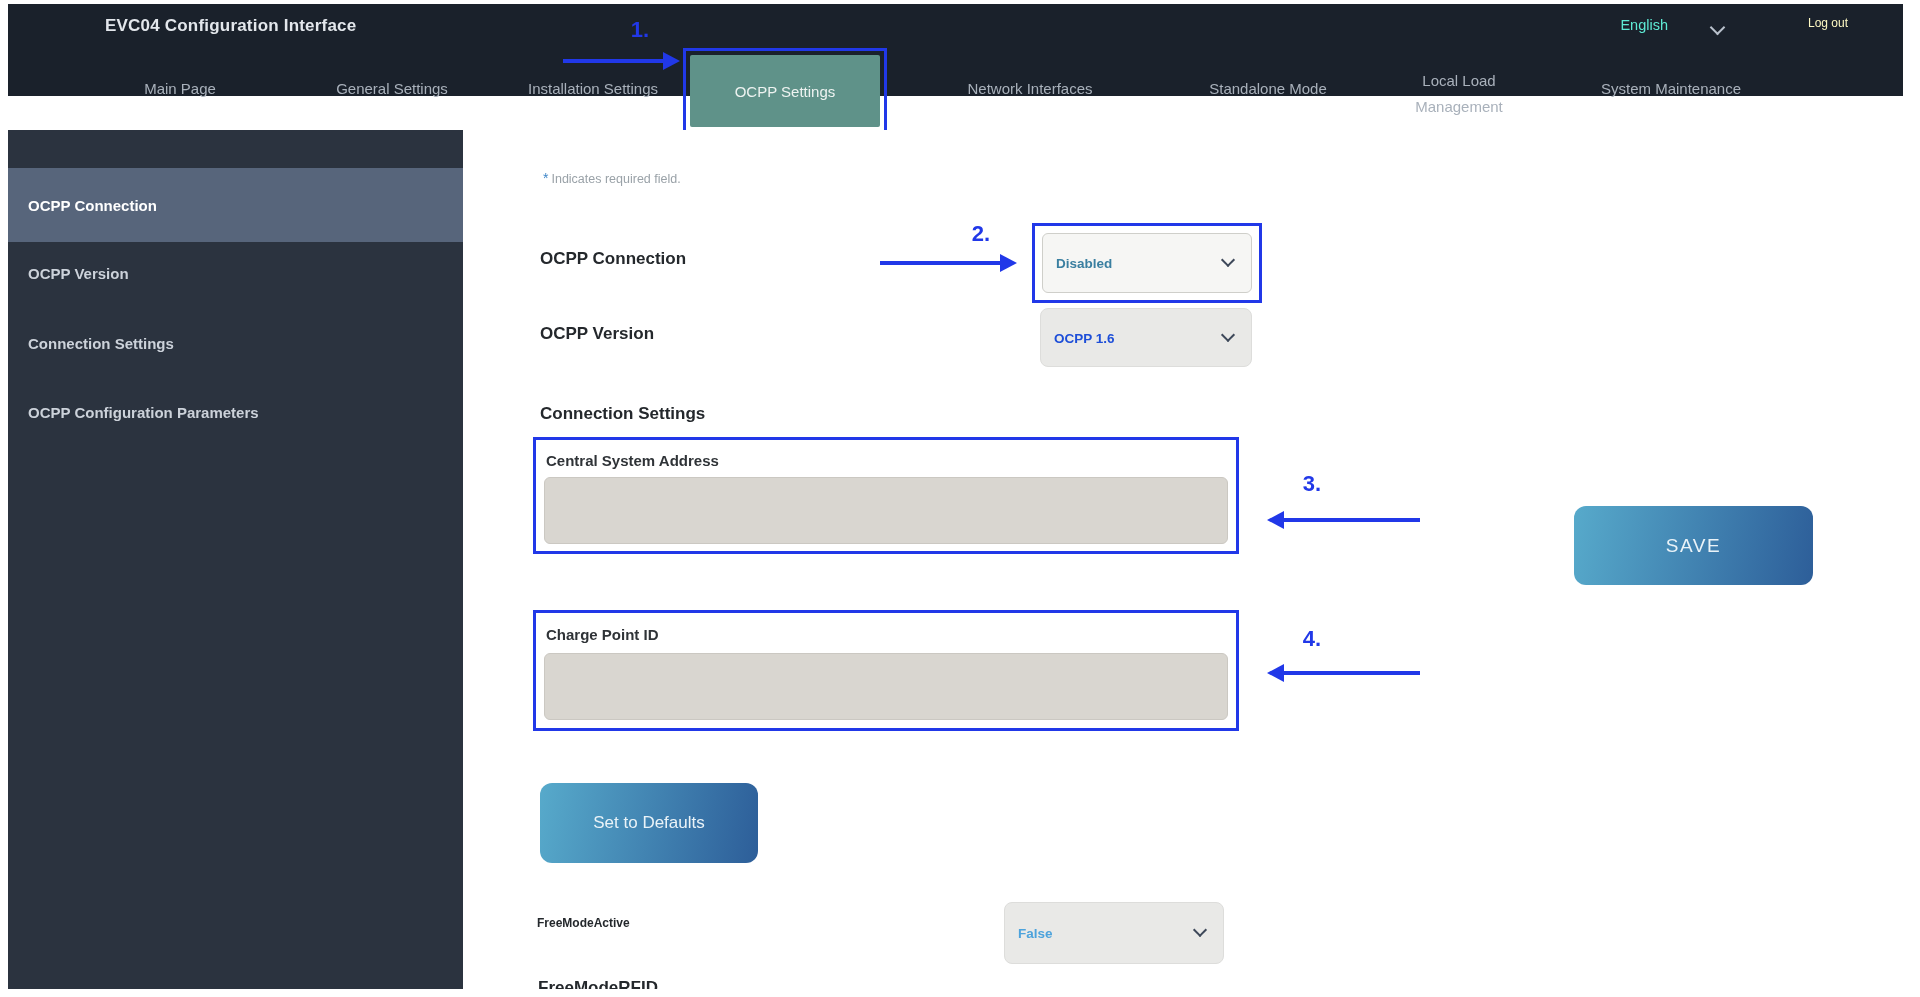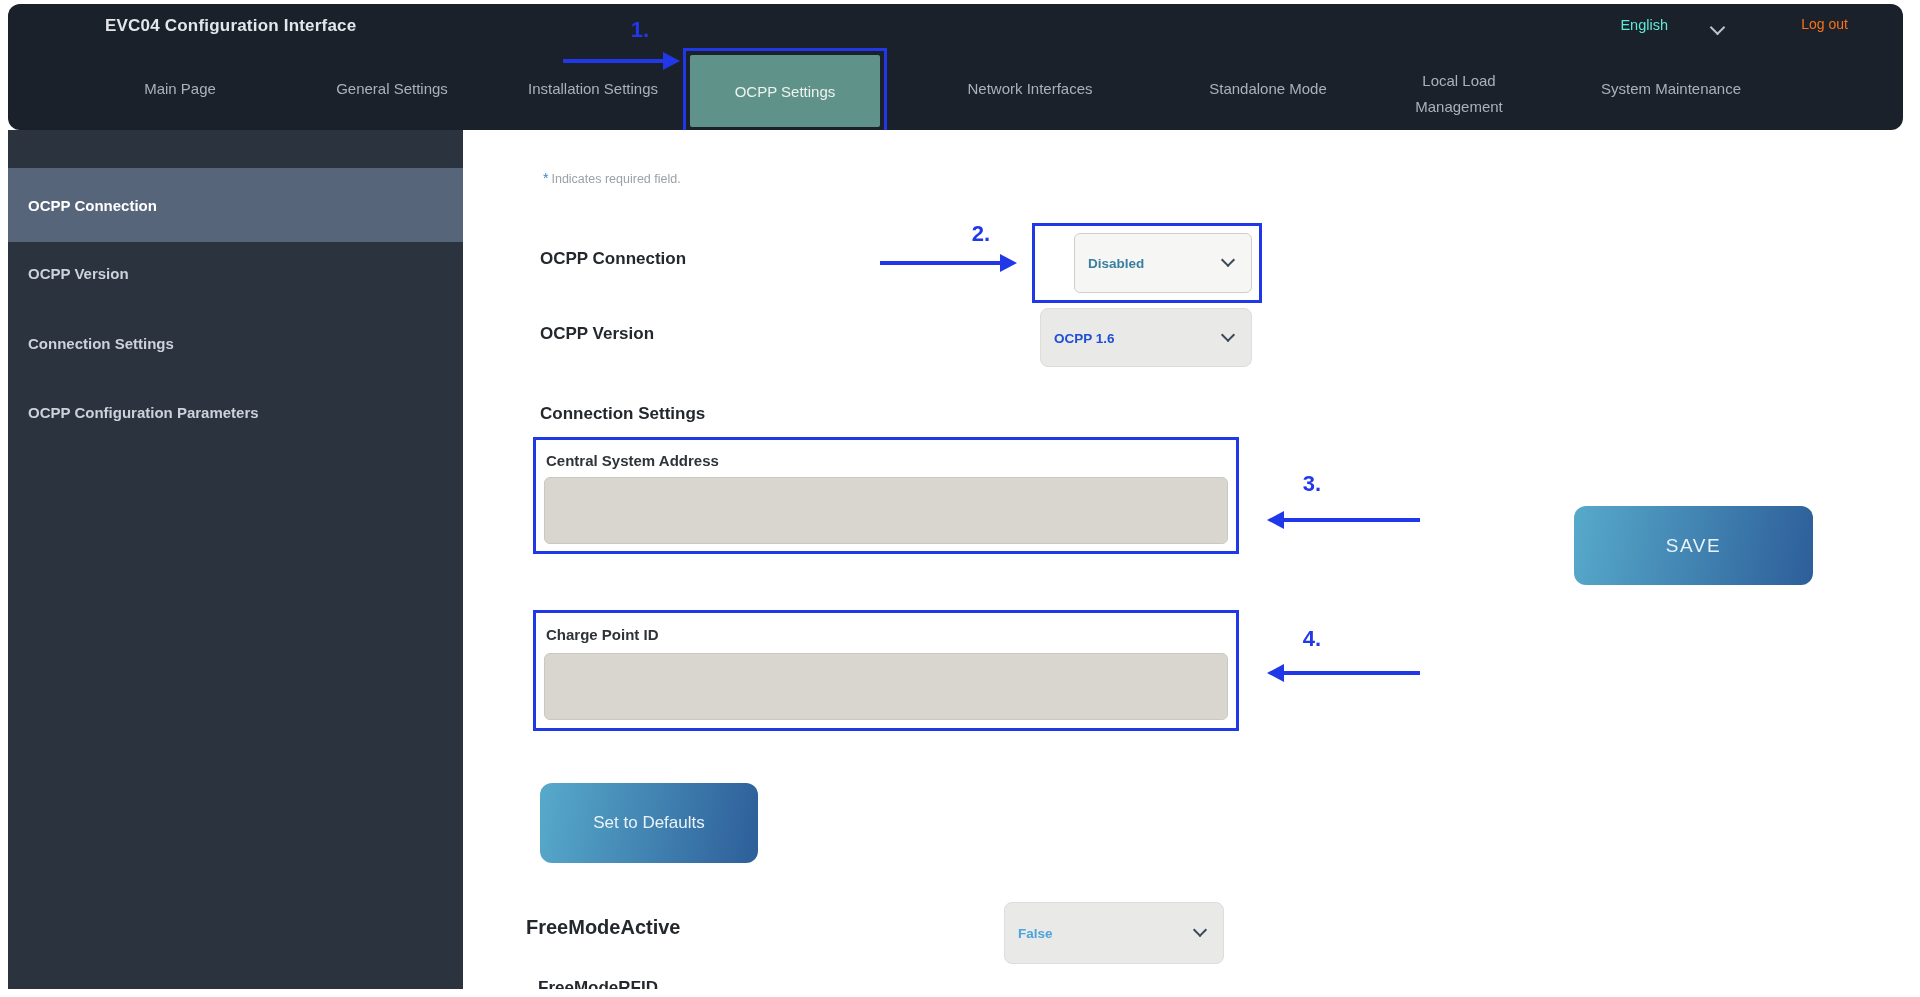--- a/index.html
+++ b/index.html
@@ -1,26 +1,26 @@
 <!DOCTYPE html>
 <html><head>
 <meta charset="utf-8">
 <style>
   * { margin:0; padding:0; box-sizing:border-box; }
   html,body { background:#ffffff; }
   body { font-family:"Liberation Sans", sans-serif; }
   #app { position:relative; width:1920px; height:997px; background:#ffffff; overflow:hidden; }
 
   
-  .topbar { position:absolute; left:8px; top:4px; width:1895px; height:126px; background:#1a212b;border-radius:12px; }
+  .topbar { position:absolute; left:8px; top:4px; width:1895px; height:92px; background:#1a212b; }
   .app-title { position:absolute; left:97px; top:12px; font-size:17px; font-weight:700; color:#e3e7ec; letter-spacing:.2px; }
   .lang-label { position:absolute; right:235px; top:13px; font-size:14.5px; color:#5eead4; cursor:pointer; }
   .lang-chevron { position:absolute; right:180px; top:18px; width:11px; height:11px;
                   border-right:2.5px solid #b9c1cc; border-bottom:2.5px solid #b9c1cc; transform:rotate(45deg); cursor:pointer; }
-  .logout-label { position:absolute; right:55px; top:12px; font-size:14px; color:#f97316; cursor:pointer; }
+  .logout-label { position:absolute; right:55px; top:12px; font-size:12px; color:#fef9c3; cursor:pointer; }
 
   .tab { position:absolute; top:84px; transform:translate(-50%,-50%); font-size:15px; color:#a9b1bb;
          white-space:nowrap; cursor:pointer; }
   .tab.wrap { white-space:normal; width:124px; text-align:center; line-height:1.75; top:90px; }
   .active-tab-box { position:absolute; left:675px; top:44px; width:204px; height:86px;
                     border:3px solid #2138e8; padding:4px; background:transparent; }
   .active-tab { width:100%; height:100%; background:#5f9289; color:#eef3f1; font-size:15px;
                 display:flex; align-items:center; justify-content:center; cursor:pointer; border-radius:2px; }
 
   
@@ -39,21 +39,21 @@
 
   .field-label { position:absolute; font-size:17px; font-weight:700; color:#24282c; }
   .section-heading { position:absolute; left:77px; top:274px; font-size:17px; font-weight:700; color:#24282c; }
 
   
   .select { position:absolute; border-radius:8px; cursor:pointer; }
   .select .sel-text { position:absolute; left:13px; top:50%; transform:translateY(-50%); font-size:13.5px; font-weight:700; }
   .sel-chevron { position:absolute; right:18px; top:50%; width:10px; height:10px; margin-top:-8px;
                  border-right:2.5px solid #3d4859; border-bottom:2.5px solid #3d4859; transform:rotate(45deg); }
   .sel-gray { background:#e9e9e7; border:1px solid #dddddb; }
-  .sel-light { background:#f6f6f4; border:1px solid #cfcfca; border-radius:6px;margin-left:32px; }
+  .sel-light { background:#f6f6f4; border:1px solid #cfcfca; border-radius:6px; }
 
   .annot-box { position:absolute; border:3px solid #2138e8; }
   .annot-num { position:absolute; transform:translate(-50%,-50%); color:#2138e8; font-size:22px; font-weight:700; }
 
   .arrow { position:absolute; height:20px; display:flex; align-items:center; }
   .arrow .line { height:4px; background:#2138e8; }
   .arrow .head-right { width:0; height:0; border-top:9px solid transparent; border-bottom:9px solid transparent;
                        border-left:17px solid #2138e8; }
   .arrow .head-left  { width:0; height:0; border-top:9px solid transparent; border-bottom:9px solid transparent;
                        border-right:17px solid #2138e8; }
@@ -158,21 +158,21 @@
       <input class="text-input" type="text" style="bottom: 8px;" value="">
     </div>
     <div class="annot-num" style="left:849px; top:509px;">4.</div>
     <div class="arrow" style="left:804px; top:533px;">
       <div class="head-left"></div>
         <div class="line" style="width:136px;"></div>
     </div>
 
     <button class="btn-gradient btn-defaults">Set to Defaults</button>
 
-    <div class="field-label" style="left:63px; top:786px; font-size:20px;">FreeModeActive</div>
+    <div class="field-label" style="left:74px; top:786px; font-size:12px;">FreeModeActive</div>
     <div class="select sel-gray" style="left:541px; top:772px; width:220px; height:62px;">
       <span class="sel-text" style="color:#4da3dc;">False</span>
       <span class="sel-chevron"></span>
     </div>
 
     <div class="clipped-label">FreeModeRFID</div>
 
   </div>
 </div>
 

